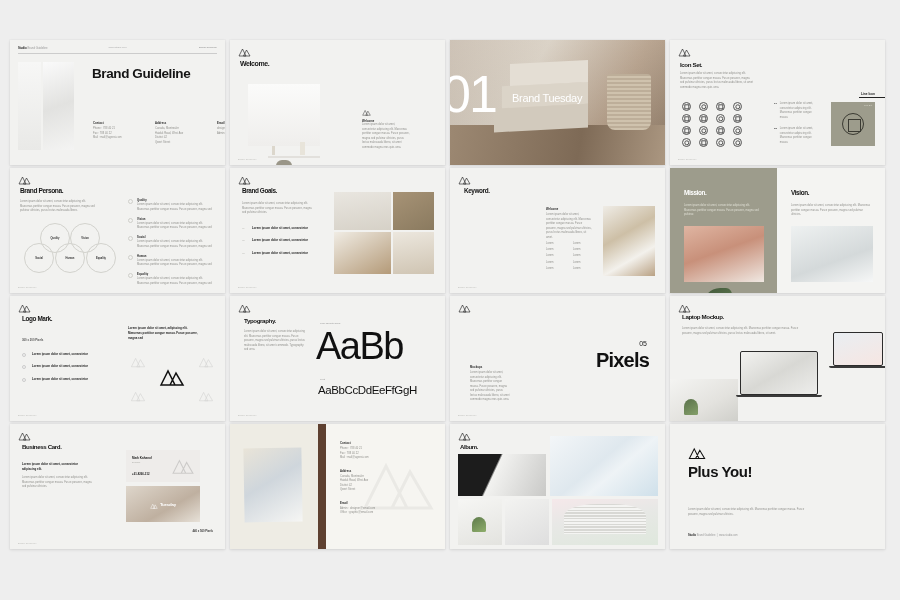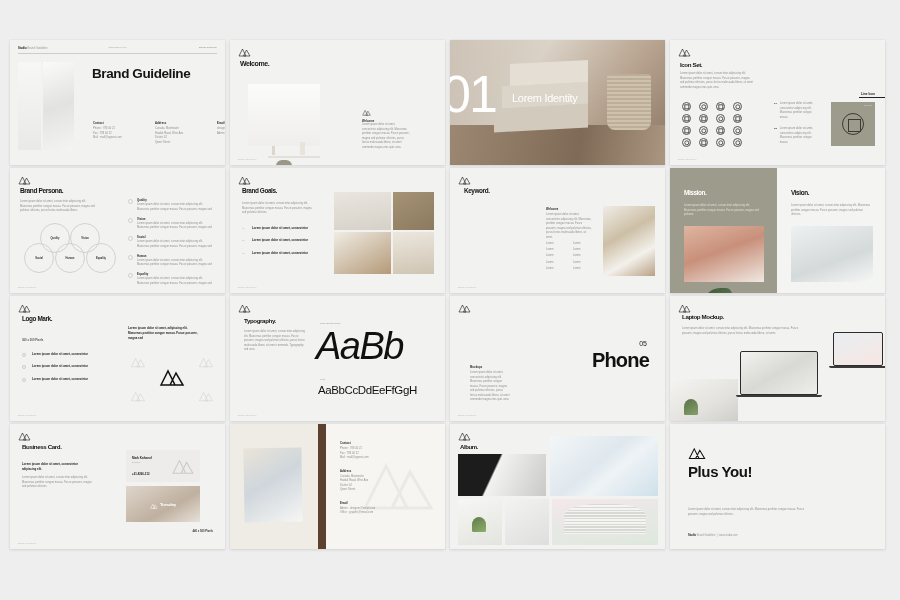--- a/index.html
+++ b/index.html
@@ -164,21 +164,21 @@
      font-size: 2.9px; font-weight: 700; color: #1b1b1b; line-height: 1.7; }
   .s9 .pat { position: absolute; left: 118px; top: 56px; width: 88px; height: 50px; }
   .s9 .pat .m { position: absolute; width: 16px; height: 12px; opacity: .35; }
   .s9 .pat .big { width: 26px; height: 20px; left: 31px; top: 15px; opacity: 1; }
 
   
   .s10 h1 { position: absolute; left: 14px; top: 22px; font-size: 6.2px; }
   .s10 .p { position: absolute; left: 14px; top: 34px; width: 62px; }
   .s10 .k1 { position: absolute; left: 90px; top: 26px; font-size: 2.5px; color: #999; }
   .s10 .big { position: absolute; left: 86px; top: 31px; font-size: 38px; font-weight: 400;
-     color: #111; letter-spacing: -1.5px; line-height: 1; white-space: nowrap; font-style: italic; }
+     color: #111; letter-spacing: -1.5px; line-height: 1; white-space: nowrap; }
   .s10 .k2 { position: absolute; left: 90px; top: 82px; font-size: 2.5px; color: #999; }
   .s10 .spec { position: absolute; left: 88px; top: 88px; font-size: 11.5px; font-weight: 400;
      color: #111; letter-spacing: -.4px; white-space: nowrap; }
 
   
   .s11 .p { position: absolute; left: 20px; top: 70px; width: 40px; }
   .s11 .p .lbl { margin-bottom: 2px; }
   .s11 .num { position: absolute; right: 18px; top: 44px; font-size: 7px; color: #222; font-weight: 400; }
   .s11 .big { position: absolute; right: 16px; top: 54px; font-size: 20px; font-weight: 700;
      color: #111; letter-spacing: -.8px; }
@@ -317,21 +317,21 @@
 
   <div class="slide s3">
     <div class="pic">
       <div class="fl"></div>
         <div class="st3"></div>
         <div class="st2"></div>
         <div class="st1"></div>
         <div class="bask"></div>
     </div>
     <div class="num">01</div>
-    <div class="cap">Lorem Identity</div>
+    <div class="cap">Brand Tuesday</div>
   </div>
 
   <div class="slide s4">
     <span class="logo">
         <svg viewBox="0 0 26 20">
           <path d="M2 18 L9 4 L16 18 Z M11 18 L17 6 L24 18 Z" fill="none" stroke="#222" stroke-width="1.3"></path>
         </svg>
       </span>
     <h1 class="h1">Icon Set.</h1>
     <div class="p body">Lorem ipsum dolor sit amet, consectetur adipiscing elit. Maecenas porttitor congue massa. Fusce posuere, magna sed pulvinar ultricies, purus lectus malesuada libero, sit amet commodo magna eros quis urna.</div>
@@ -551,21 +551,21 @@
     <span class="logo">
         <svg viewBox="0 0 26 20">
           <path d="M2 18 L9 4 L16 18 Z M11 18 L17 6 L24 18 Z" fill="none" stroke="#222" stroke-width="1.3"></path>
         </svg>
       </span>
     <div class="p">
       <div class="lbl">Mockups</div>
       <div class="body">Lorem ipsum dolor sit amet, consectetur adipiscing elit. Maecenas porttitor congue massa. Fusce posuere, magna sed pulvinar ultricies, purus lectus malesuada libero, sit amet commodo magna eros quis urna.</div>
     </div>
     <div class="num">05</div>
-    <div class="big h1">Phone</div>
+    <div class="big h1">Pixels</div>
     <div class="ftr">Brand Guideline</div>
   </div>
 
   <div class="slide s12">
     <span class="logo">
         <svg viewBox="0 0 26 20">
           <path d="M2 18 L9 4 L16 18 Z M11 18 L17 6 L24 18 Z" fill="none" stroke="#222" stroke-width="1.3"></path>
         </svg>
       </span>
     <h1 class="h1">Laptop Mockup.</h1>

